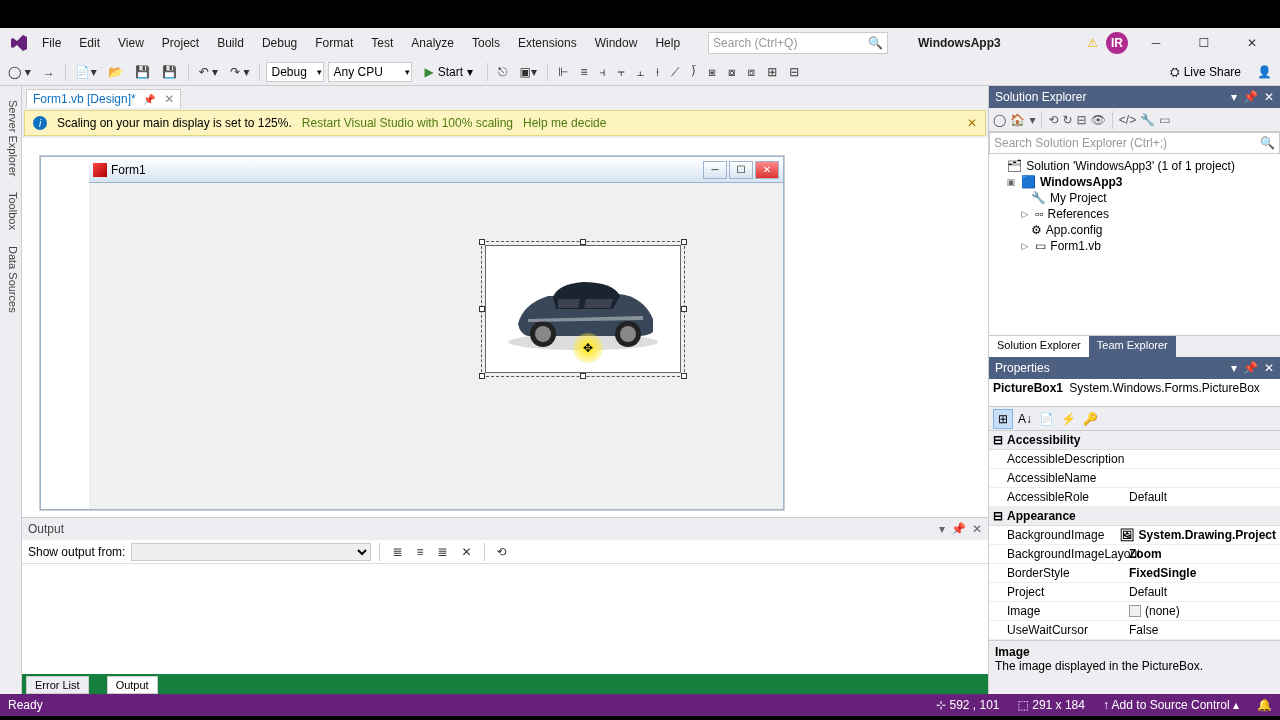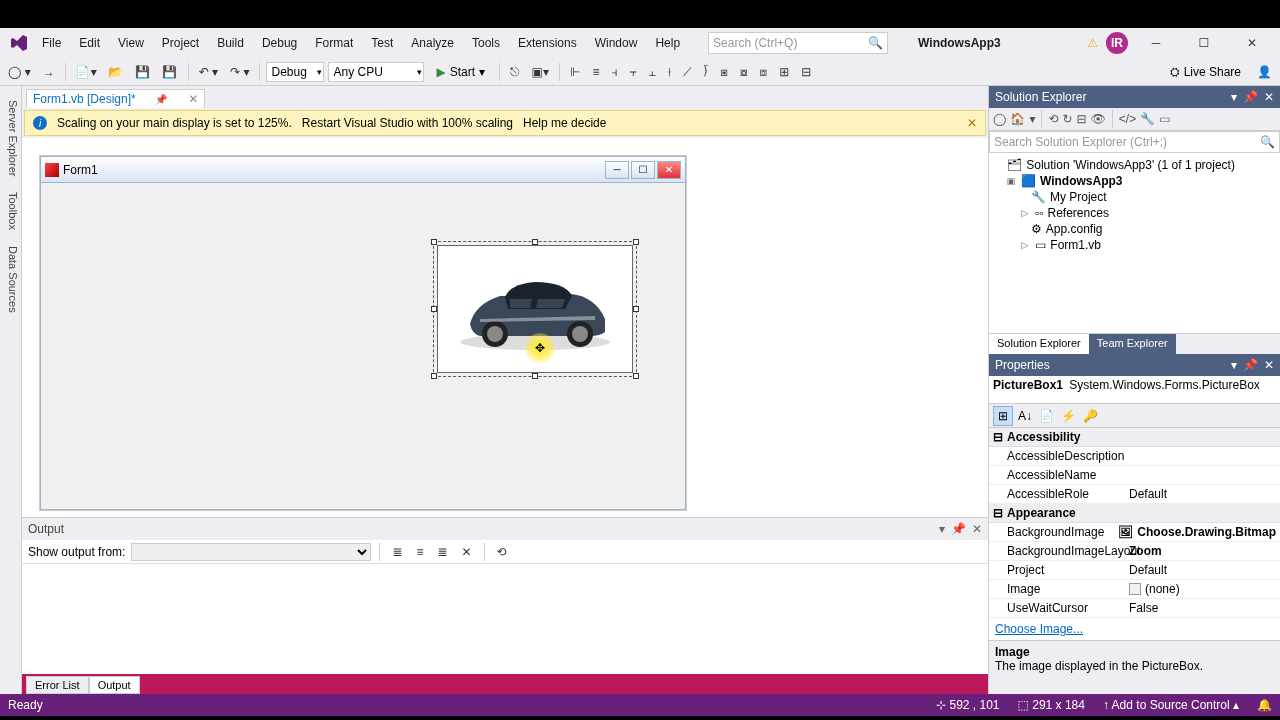--- a/index.html
+++ b/index.html
@@ -22,48 +22,48 @@
 .tb-combo{height:20px;border:1px solid #ccc;background:#fff;padding:0 16px 0 4px;display:flex;align-items:center;position:relative;}
 .tb-combo::after{content:'▾';position:absolute;right:2px;font-size:9px;}
 .start-btn{display:flex;align-items:center;gap:4px;padding:2px 8px;}
 .start-btn .play{color:#388a34;}
 .liveshare{margin-left:auto;display:flex;align-items:center;gap:4px;padding:0 8px;}
 .main{flex:1;display:flex;overflow:hidden;}
 .left-tabs{width:22px;background:#eeeef2;border-right:1px solid #ccc;display:flex;flex-direction:column;padding-top:6px;}
 .side-tab{writing-mode:vertical-rl;padding:8px 2px;color:#444;font-size:11px;}
 .center{flex:1;display:flex;flex-direction:column;overflow:hidden;}
 .doc-tabs{height:22px;background:#eeeef2;display:flex;align-items:flex-end;padding-left:4px;}
-.doc-tab{background:#fff;border:1px solid #ccc;border-bottom:none;padding:2px 6px;display:flex;align-items:center;gap:20px;color:#0e70c0;font-size:11px;}
+.doc-tab{background:#fff;border:1px solid #ccc;border-bottom:none;padding:2px 6px;display:flex;align-items:center;gap:8px;color:#0e70c0;font-size:11px;}
 .doc-tab .pin{color:#888;font-size:10px;}
 .doc-tab .close{color:#888;font-size:12px;}
 .infobar{background:#fdf4bf;border:1px solid #e0d77a;height:26px;display:flex;align-items:center;padding:0 8px;gap:10px;font-size:11.5px;margin:2px;}
 .infobar .info-icon{width:14px;height:14px;border-radius:50%;background:#0e70c0;color:#fff;display:flex;align-items:center;justify-content:center;font-size:10px;font-style:italic;}
-.infobar .link{color:#000000;}
+.infobar .link{color:#4d7c0f;}
 .infobar .close-info{margin-left:auto;color:#aa7700;}
 .design-surface{flex:1;background:#fff;padding:18px;overflow:hidden;position:relative;}
-.form-window{width:646px;height:354px;border:1px solid #9db4cc;display:flex;flex-direction:column;box-shadow:0 0 0 1px #ccc;}
+.form-window{width:744px;height:354px;border:1px solid #9db4cc;display:flex;flex-direction:column;box-shadow:0 0 0 1px #ccc;padding-left:48px;}
 .form-title{height:26px;background:linear-gradient(#fff,#d7e4f2);border-bottom:1px solid #9db4cc;display:flex;align-items:center;padding:0 4px;gap:4px;}
 .form-icon{width:14px;height:14px;background:linear-gradient(135deg,#f44,#a00);}
 .form-title-text{font-size:12px;color:#000;}
 .form-btns{margin-left:auto;display:flex;gap:2px;}
 .form-btn{width:24px;height:18px;border:1px solid #9db4cc;background:linear-gradient(#fff,#d7e4f2);display:flex;align-items:center;justify-content:center;font-size:10px;}
 .form-btn.red{background:linear-gradient(#f88,#d33);color:#fff;}
 .form-body{flex:1;background:#f0f0f0;position:relative;}
 .picbox{position:absolute;left:396px;top:62px;width:196px;height:128px;border:1px solid #666;background:#fff;}
 .selection{position:absolute;left:392px;top:58px;width:204px;height:136px;border:1px dashed #555;}
 .handle{position:absolute;width:6px;height:6px;background:#fff;border:1px solid #333;}
 .car{width:100%;height:100%;display:flex;align-items:center;justify-content:center;}
 .move-cursor{position:absolute;left:484px;top:150px;width:30px;height:30px;border-radius:50%;background:radial-gradient(circle,#ffeb3b 20%,rgba(255,235,59,0.3) 70%,transparent);display:flex;align-items:center;justify-content:center;}
-.output-panel{border-top:1px solid #ccc;background:#be185d;}
+.output-panel{border-top:1px solid #ccc;background:#15803d;}
 .panel-header{height:22px;background:#eeeef2;display:flex;align-items:center;padding:0 6px;color:#444;font-size:12px;}
 .panel-header .tools{margin-left:auto;display:flex;gap:6px;color:#666;}
 .output-toolbar{height:24px;background:#fff;border-bottom:1px solid #ddd;display:flex;align-items:center;padding:0 6px;gap:6px;font-size:11px;}
 .output-combo{width:240px;height:18px;border:1px solid #ccc;}
 .output-body{height:110px;background:#fff;}
-.bottom-tabs{height:20px;display:flex;align-items:flex-end;padding-left:4px;gap:0;}
+.bottom-tabs{height:20px;display:flex;align-items:flex-end;padding-left:4px;gap:18px;}
 .bottom-tab{padding:2px 8px;font-size:11px;background:#eeeef2;border:1px solid #ccc;}
 .bottom-tab.active{background:#fff;}
 .right-panels{width:292px;display:flex;flex-direction:column;border-left:1px solid #ccc;}
 .panel-title{height:22px;background:#4d6082;color:#fff;display:flex;align-items:center;padding:0 6px;font-size:12px;}
 .panel-title .tools{margin-left:auto;display:flex;gap:6px;}
 .sol-toolbar{height:24px;background:#eeeef2;border-bottom:1px solid #ccc;display:flex;align-items:center;padding:0 4px;gap:4px;color:#555;}
 .sol-search{height:22px;border:1px solid #ccc;background:#fff;display:flex;align-items:center;padding:0 4px;color:#999;font-size:11px;}
 .tree{flex:1;background:#fff;padding:4px 2px;font-size:12px;overflow:auto;min-height:180px;}
 .tree-row{display:flex;align-items:center;gap:4px;padding:1px 0;}
 .tree-row .exp{width:12px;text-align:center;color:#666;font-size:9px;}
@@ -135,21 +135,21 @@
   <span class="tb-sep"></span>
   <span class="tb-btn">📄▾</span>
   <span class="tb-btn">📂</span>
   <span class="tb-btn">💾</span>
   <span class="tb-btn">💾</span>
   <span class="tb-sep"></span>
   <span class="tb-btn">↶ ▾</span>
   <span class="tb-btn">↷ ▾</span>
   <span class="tb-sep"></span>
   <span class="tb-combo" style="width:58px">Debug</span>
-  <span class="tb-combo" style="width:96px">Any CPU</span>
+  <span class="tb-combo" style="width:84px">Any CPU</span>
   <span class="start-btn"><span class="play">▶</span><span>Start</span> ▾</span>
   <span class="tb-sep"></span>
   <span class="tb-btn">⎋</span>
   <span class="tb-btn">▣▾</span>
   <span class="tb-sep"></span>
   <span class="tb-btn">⊩</span>
   <span class="tb-btn">≡</span>
   <span class="tb-btn">⫞</span>
   <span class="tb-btn">⫟</span>
   <span class="tb-btn">⫠</span>
@@ -354,43 +354,46 @@
               <div class="prop-val">Default</div>
             </div>
      <div class="prop-cat">
               <span>⊟</span>
               <span>Appearance</span>
             </div>
      <div class="prop-row">
               <div class="prop-name">BackgroundImage</div>
               <div class="prop-val bold">
                 <span>🖼</span>
-                <span>Choose.Drawing.Bitmap</span>
+                <span>System.Drawing.Project</span>
               </div>
             </div>
      <div class="prop-row">
               <div class="prop-name">BackgroundImageLayout</div>
               <div class="prop-val bold">Zoom</div>
+            </div>
+     <div class="prop-row">
+              <div class="prop-name">BorderStyle</div>
+              <div class="prop-val bold">FixedSingle</div>
             </div>
      <div class="prop-row">
               <div class="prop-name">Project</div>
               <div class="prop-val">Default</div>
             </div>
      <div class="prop-row">
               <div class="prop-name">Image</div>
               <div class="prop-val">
                 <span class="swatch"></span>
                 <span>(none)</span>
               </div>
             </div>
      <div class="prop-row">
               <div class="prop-name">UseWaitCursor</div>
               <div class="prop-val">False</div>
             </div>
-     <div style="padding:4px 6px"><span style="color:#0066cc;text-decoration:underline">Choose Image...</span></div>
     </div>
     <div class="prop-help">
      <div class="hn">Image</div>
      <div>The image displayed in the PictureBox.</div>
     </div>
    </div>
   </div>
  </div>
 
  <div class="statusbar">

